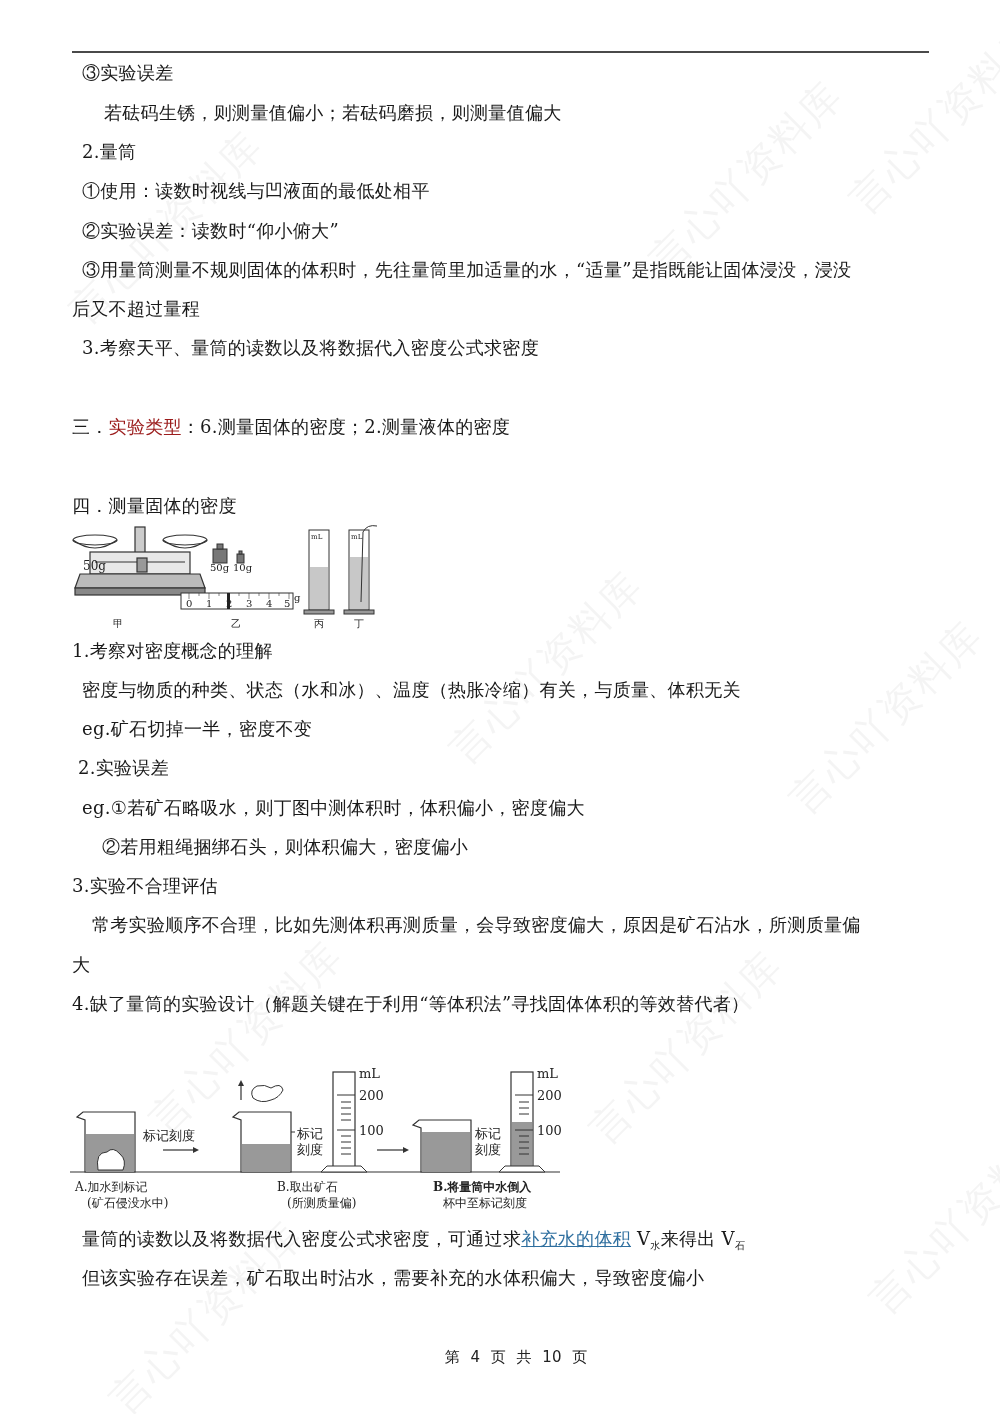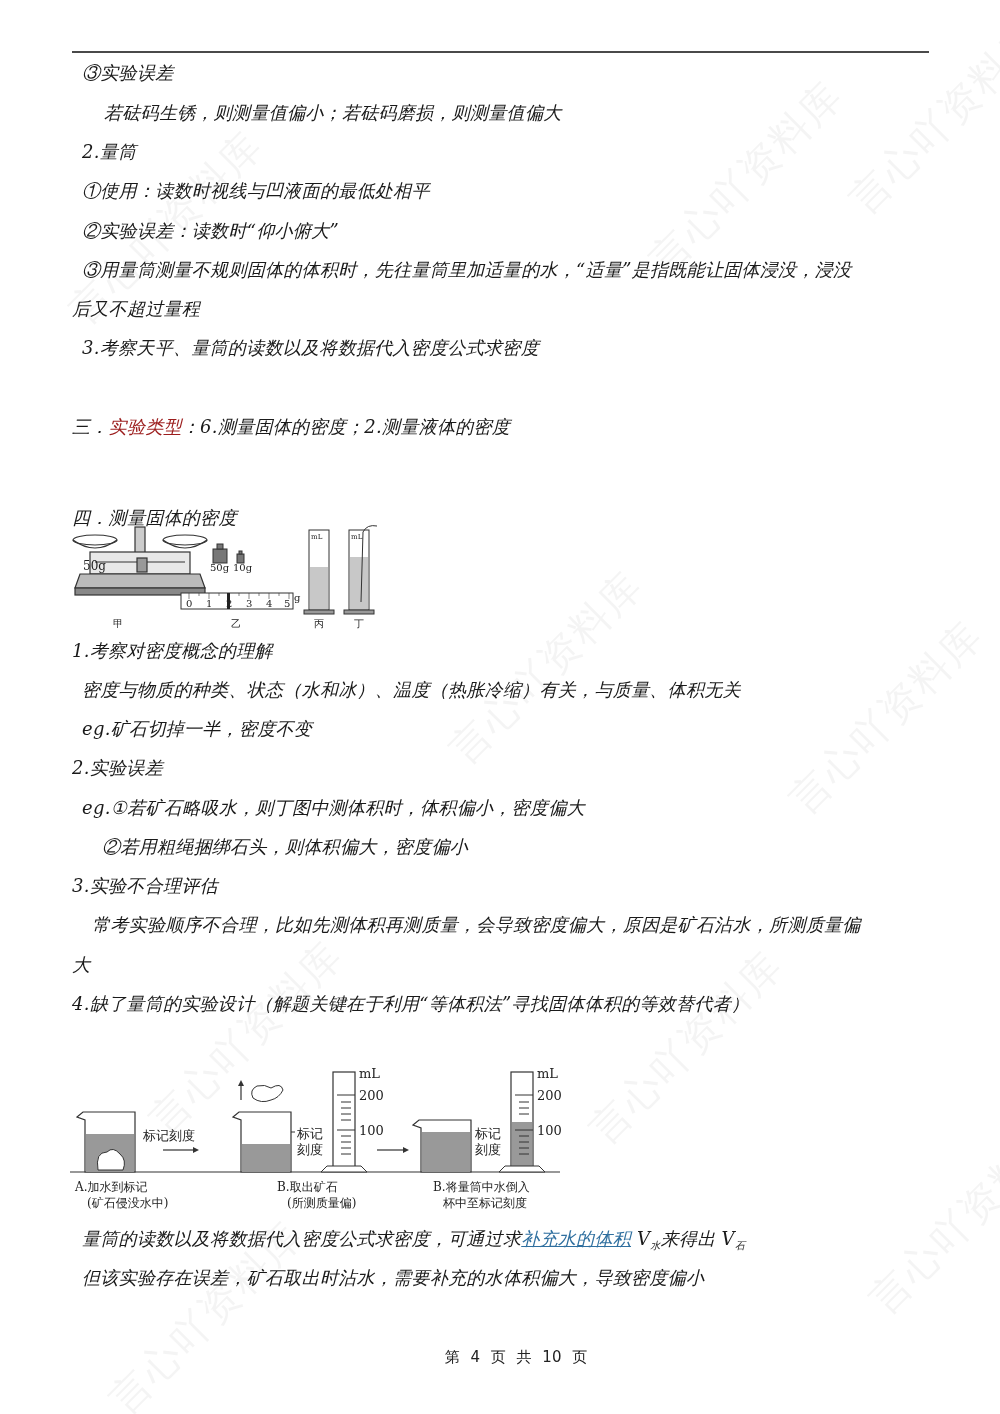--- a/index.html
+++ b/index.html
@@ -6,21 +6,20 @@
     body {
       width: 1000px; height: 1414px; position: relative; overflow: hidden;
       font-family: "DejaVu Serif", "Liberation Serif", serif;
       color: #1a1a1a;
     }
     .page { position: absolute; left: 0; top: 0; width: 1000px; height: 1414px; }
     .top-rule { position: absolute; left: 72px; top: 51px; width: 857px; height: 2px; background: #4a4a4a; }
     .line {
       position: absolute; font-size: 18px; line-height: 24px; white-space: nowrap;
       letter-spacing: 0.3px;
-      font-style: italic;
     }
     .red { color: #9b1c1c; }
     .link { color: #2f6f9f; text-decoration: underline; text-decoration-color: #2f6f9f; }
     .sub { font-size: 10px; vertical-align: -4px; }
     .watermark {
       position: absolute; font-family: "DejaVu Sans", sans-serif; font-size: 40px;
       color: rgba(0,0,0,0.045); transform: rotate(-45deg); white-space: nowrap;
       pointer-events: none; letter-spacing: 2px;
     }
     .figure { position: absolute; }
@@ -53,21 +52,21 @@
   <div class="line" style="left:82px;top:179px;">①使用：读数时视线与凹液面的最低处相平</div>
   <div class="line" style="left:82px;top:219px;">②实验误差：读数时“仰小俯大”</div>
   <div class="line" style="left:82px;top:258px;">③用量筒测量不规则固体的体积时，先往量筒里加适量的水，“适量”是指既能让固体浸没，浸没</div>
   <div class="line" style="left:72px;top:297px;">后又不超过量程</div>
   <div class="line" style="left:82px;top:336px;">3.考察天平、量筒的读数以及将数据代入密度公式求密度</div>
 
   <div class="line" style="left:72px;top:415px;">
     <span>三．</span><span class="red">实验类型</span><span>：6.测量固体的密度；2.测量液体的密度</span>
   </div>
 
-  <div class="line" style="left:72px;top:506px;text-align:center;">四．测量固体的密度</div>
+  <div class="line" style="left:72px;top:494px;text-align:center;">四．测量固体的密度</div>
 
   <div class="figure" style="left:65px;top:522px;width:320px;height:110px;">
     <svg width="320" height="110" viewBox="0 0 320 110">
 
       <g stroke="#333" fill="none" stroke-width="1.2">
         <ellipse cx="30" cy="18" rx="22" ry="5" fill="#fff"></ellipse>
         <path d="M8,18 Q30,34 52,18"></path>
         <ellipse cx="120" cy="18" rx="22" ry="5" fill="#fff"></ellipse>
         <path d="M98,18 Q120,34 142,18"></path>
         <rect x="70" y="5" width="10" height="30" fill="#ccc"></rect>
@@ -129,21 +128,21 @@
     <span class="caption" style="left:286px;top:8px;font-size:7px;">mL</span>
     <span class="caption" style="left:48px;top:94px;font-size:10px;">甲</span>
     <span class="caption" style="left:166px;top:94px;font-size:10px;">乙</span>
     <span class="caption" style="left:249px;top:94px;font-size:10px;">丙</span>
     <span class="caption" style="left:289px;top:94px;font-size:10px;">丁</span>
   </div>
 
   <div class="line" style="left:72px;top:639px;">1.考察对密度概念的理解</div>
   <div class="line" style="left:82px;top:678px;">密度与物质的种类、状态（水和冰）、温度（热胀冷缩）有关，与质量、体积无关</div>
   <div class="line" style="left:82px;top:717px;">eg.矿石切掉一半，密度不变</div>
-  <div class="line" style="left:72px;top:756px;text-align:center;">2.实验误差</div>
+  <div class="line" style="left:78px;top:756px;text-align:center;">2.实验误差</div>
   <div class="line" style="left:82px;top:796px;">eg.①若矿石略吸水，则丁图中测体积时，体积偏小，密度偏大</div>
   <div class="line" style="left:102px;top:835px;">②若用粗绳捆绑石头，则体积偏大，密度偏小</div>
   <div class="line" style="left:72px;top:874px;">3.实验不合理评估</div>
   <div class="line" style="left:92px;top:913px;">常考实验顺序不合理，比如先测体积再测质量，会导致密度偏大，原因是矿石沾水，所测质量偏</div>
   <div class="line" style="left:72px;top:953px;">大</div>
   <div class="line" style="left:72px;top:992px;">4.缺了量筒的实验设计（解题关键在于利用“等体积法”寻找固体体积的等效替代者）</div>
 
   <div class="figure" style="left:65px;top:1062px;width:500px;height:155px;">
     <svg width="500" height="155" viewBox="0 0 500 155">
       <line x1="5" y1="110" x2="495" y2="110" stroke="#333" stroke-width="1.2"></line>
@@ -204,21 +203,21 @@
     <span class="caption" style="left:294px;top:61px;font-size:13px;">100</span>
     <span class="caption" style="left:410px;top:64px;font-size:13px;">标记</span>
     <span class="caption" style="left:410px;top:80px;font-size:13px;">刻度</span>
     <span class="caption" style="left:472px;top:4px;font-size:13px;">mL</span>
     <span class="caption" style="left:472px;top:26px;font-size:13px;">200</span>
     <span class="caption" style="left:472px;top:61px;font-size:13px;">100</span>
     <span class="caption" style="left:10px;top:118px;">A.加水到标记</span>
     <span class="caption" style="left:22px;top:134px;">(矿石侵没水中)</span>
     <span class="caption" style="left:212px;top:118px;">B.取出矿石</span>
     <span class="caption" style="left:222px;top:134px;">(所测质量偏)</span>
-    <span class="caption" style="left:368px;top:118px;">B.将量筒中水倒入</span>
+    <span class="caption" style="left:368px;top:118px;font-weight:bold;">B.将量筒中水倒入</span>
     <span class="caption" style="left:378px;top:134px;">杯中至标记刻度</span>
   </div>
 
   <div class="line" style="left:82px;top:1227px;">
     <span>量筒的读数以及将数据代入密度公式求密度，可通过求</span><span class="link">补充水的体积</span>
     <span>V</span><span class="sub">水</span><span>来得出 V</span><span class="sub">石</span>
   </div>
   <div class="line" style="left:82px;top:1266px;">但该实验存在误差，矿石取出时沾水，需要补充的水体积偏大，导致密度偏小</div>
 
   <div class="footer">第 4 页 共 10 页</div>

